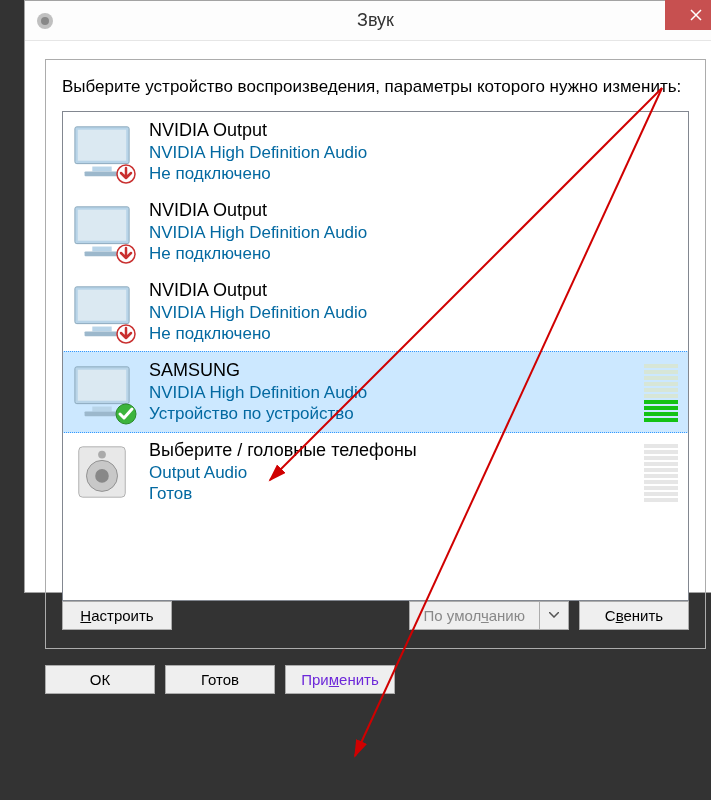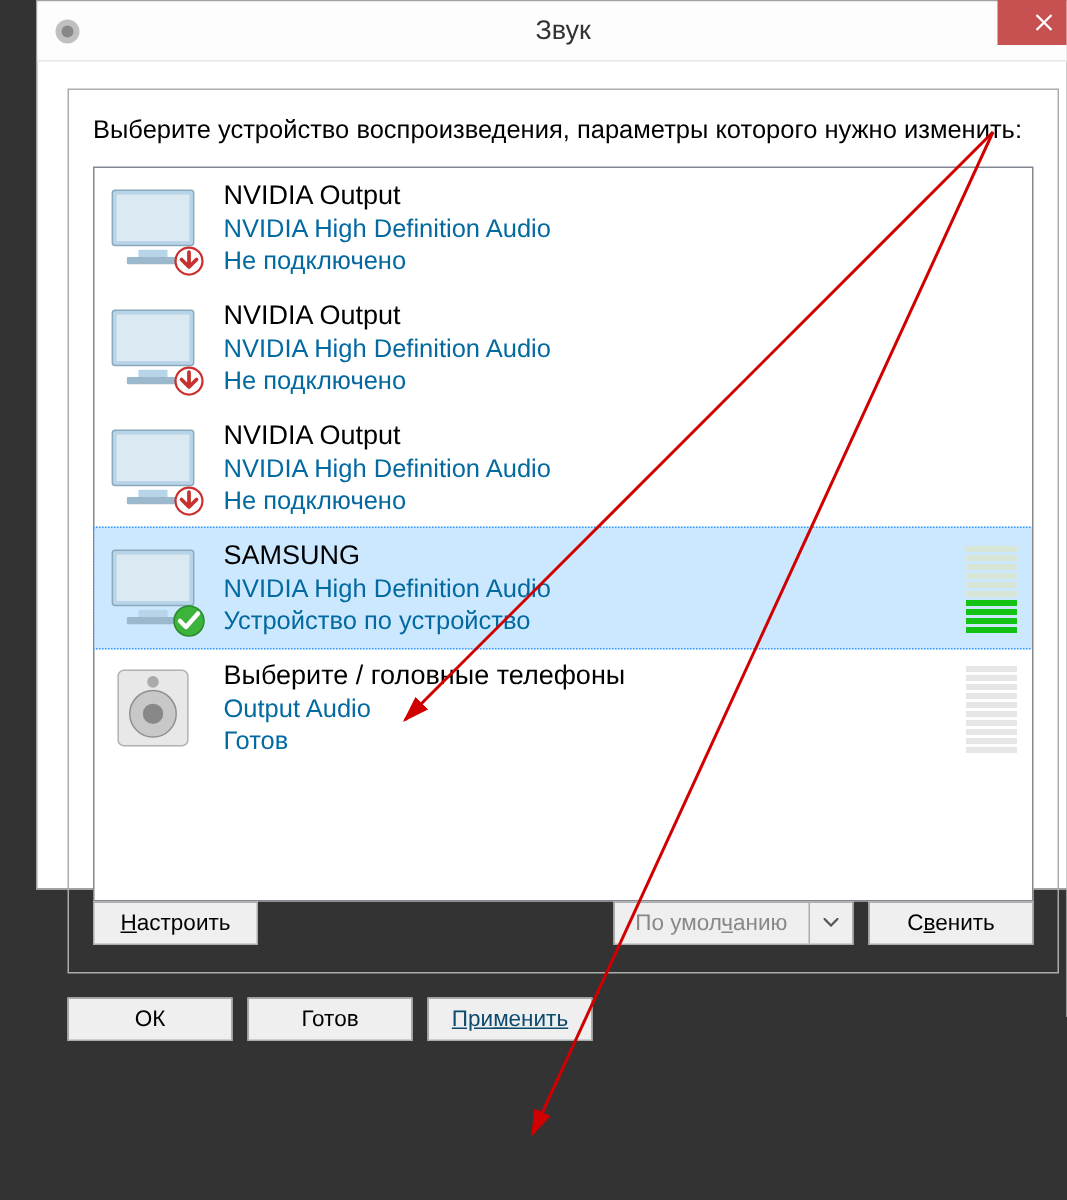--- a/index.html
+++ b/index.html
@@ -145,21 +145,21 @@
   }
   .btn {
     border: 1px solid #acacac;
     background: #efefef;
     padding: 5px 14px;
     font-family: inherit;
     font-size: 15px;
     min-width: 110px;
     text-align: center;
   }
-  .btn.disabled { color: #0c4a6e; text-decoration: underline; }
+  .btn.disabled { color: #6d28d9; }
   .split-btn {
     display: flex;
     border: 1px solid #acacac;
     background: #efefef;
   }
   .split-btn .main {
     padding: 5px 14px;
     border-right: 1px solid #acacac;
     color: #888;
     font-size: 15px;

